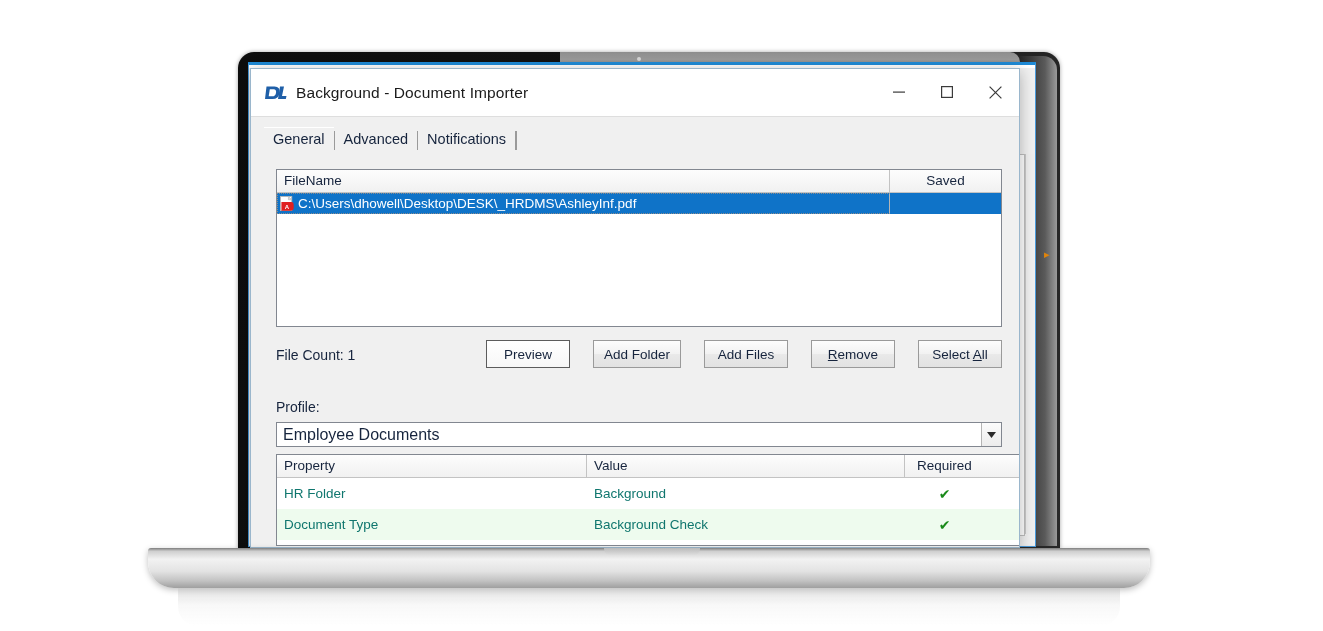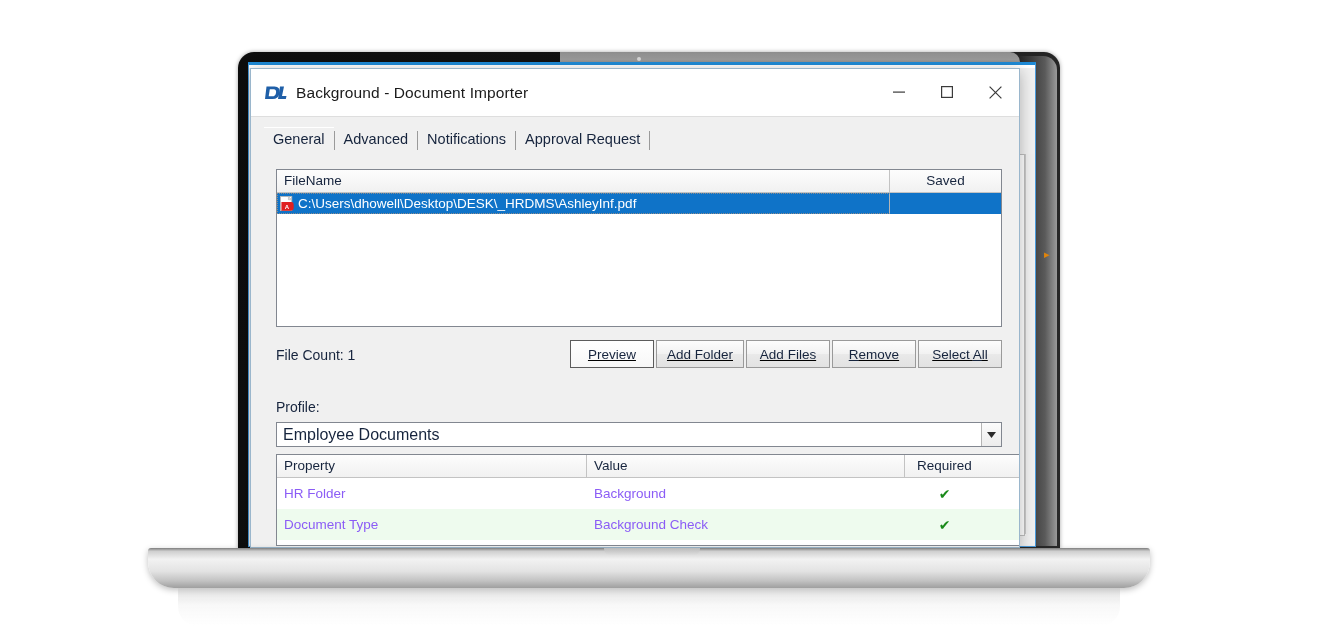--- a/index.html
+++ b/index.html
@@ -304,22 +304,21 @@
     top: 12px;
     font-size: 14px;
     color: #16243d;
     white-space: nowrap;
   }
   #button-group {
     position: absolute;
     right: 0;
     top: 5px;
     display: flex;
-    gap: 2px;
-    text-decoration: underline;
+    gap: 23px;
   }
   .win-button {
     height: 28px;
     min-width: 84px;
     padding: 0 10px;
     background: linear-gradient(180deg,#fdfdfd 0%, #f2f2f2 48%, #e9e9e9 52%, #e2e2e2 100%);
     border: 1px solid #9a9a9a;
     font-family: "Liberation Sans", sans-serif;
     font-size: 13.5px;
     color: #16243d;
@@ -406,21 +405,21 @@
   .pg-col-req  { width: 79px; text-align: center; padding-left: 0; border-right: none; }
   .pg-row {
     display: flex;
     height: 31px;
     align-items: center;
     background: #ffffff;
   }
   .pg-row.alt { background: #eefbee; }
   .pg-cell {
     font-size: 13.5px;
-    color: #8b5cf6;
+    color: #0f766e;
     box-sizing: border-box;
     padding-left: 7px;
     white-space: nowrap;
   }
   .pg-cell.req {
     text-align: center;
     padding-left: 0;
     color: #1a8a1a;
     font-size: 14px;
     font-family: "DejaVu Sans", sans-serif;
@@ -498,21 +497,20 @@
       </div>
     </div>
 
     <div id="tabstrip">
       <div class="tab-item selected">General</div>
       <div class="tab-sep"></div>
       <div class="tab-item">Advanced</div>
       <div class="tab-sep"></div>
       <div class="tab-item">Notifications</div>
       <div class="tab-sep"></div>
-      <div class="tab-item">Approval Request</div>
       <div class="tab-sep"></div>
     </div>
 
     <div id="filelist-frame">
       <div id="filelist-header">
         <div class="flh-cell" id="flh-filename">FileName</div>
         <div class="flh-cell" id="flh-saved">Saved</div>
       </div>
       <div id="filelist-body">
         <div class="file-row selected">

